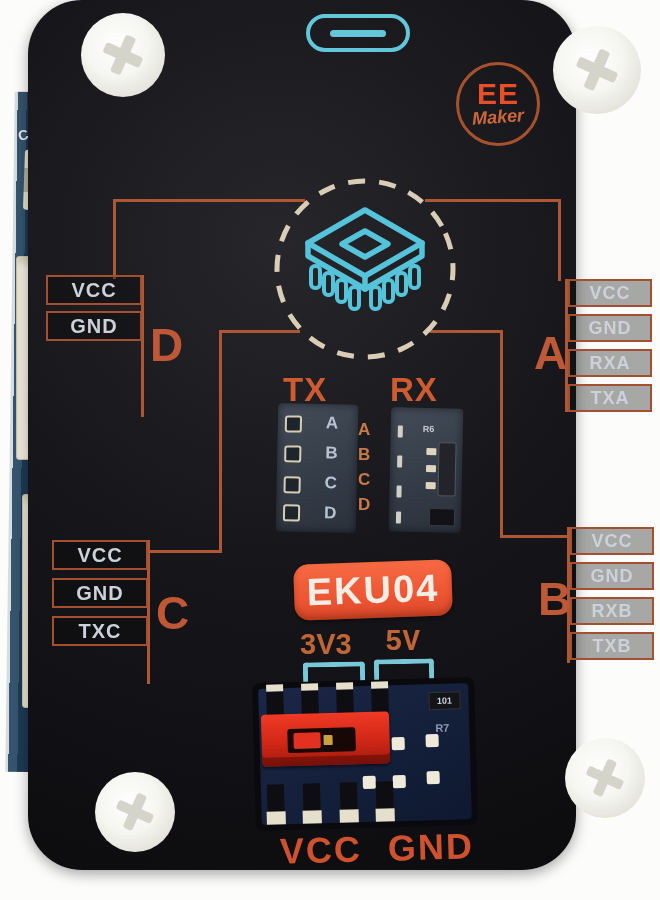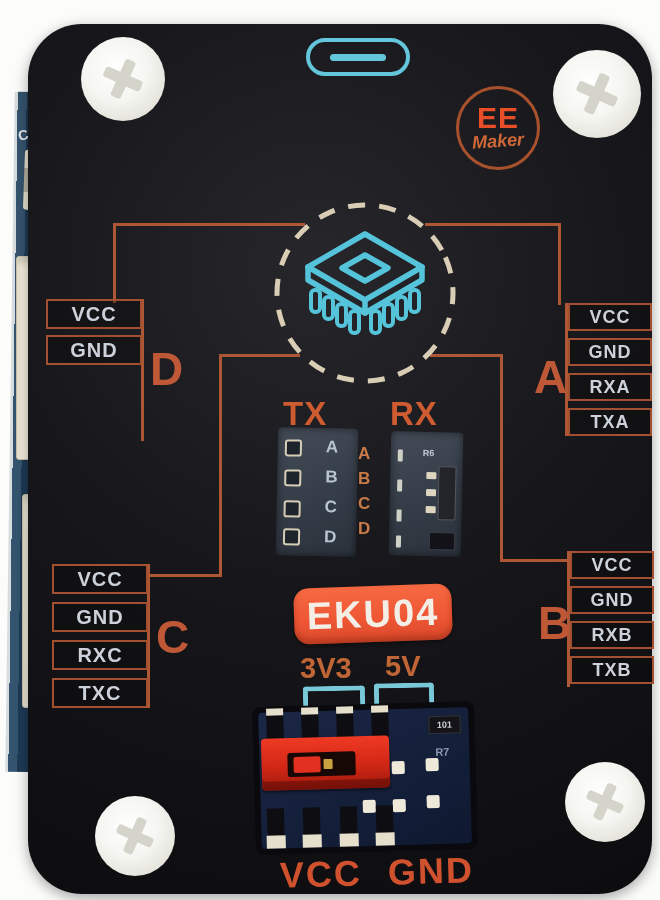--- a/index.html
+++ b/index.html
@@ -23,21 +23,21 @@
     background:linear-gradient(90deg,#f4efe0 0 70%,#ded5bd 70%);
     border:1px solid #c9c0a8;border-radius:3px;
     box-shadow:inset 0 6px 6px rgba(120,110,80,.25);
   }
   .jst.top{left:16px;top:256px;width:44px;height:202px;}
   .jst.bot{left:22px;top:494px;width:46px;height:212px;}
   .jst-tab{width:20px;height:16px;background:#efe8d4;border:1px solid #c9c0a8;transform:rotate(18deg);}
 
   
   .board{
-    left:28px;top:24px;width:624px;height:870px;border-radius:54px;
+    left:28px;top:0;width:548px;height:870px;border-radius:54px;
     background:radial-gradient(circle at 46% 28%, #26262b 0%, #17171b 45%, #0c0c0f 100%);
     box-shadow:0 4px 14px rgba(0,0,0,.35);
   }
 
   
   .screw{
     position:absolute;border-radius:50%;
     background:radial-gradient(circle at 42% 38%, #ffffff 0%, #f5f5f1 45%, #e4e4dc 75%, #cfcfc5 100%);
   }
   .screw::before,.screw::after{
@@ -211,21 +211,20 @@
     <div class="pbox">VCC</div>
     <div class="pbox">GND</div>
     <div class="pbox">RXA</div>
     <div class="pbox">TXA</div>
   </div>
   <div class="portletter" style="left:506px;top:326px;">A</div>
 
   <div class="pins gC" style="left:24px;top:540px;">
     <div class="pbox">VCC</div>
     <div class="pbox">GND</div>
-    <div class="pbox">RXC</div>
     <div class="pbox">TXC</div>
   </div>
   <div class="portletter" style="left:128px;top:586px;">C</div>
 
   <div class="pins gB" style="left:542px;top:527px;">
     <div class="pbox">VCC</div>
     <div class="pbox">GND</div>
     <div class="pbox">RXB</div>
     <div class="pbox">TXB</div>
   </div>
@@ -265,21 +264,21 @@
     <div class="respad" style="left:36px;top:74px;"></div>
     <div class="resbody" style="left:48px;top:34px;"></div>
     <div class="rxbot" style="left:40px;top:100px;"></div>
   </div>
 
   <div class="badge" style="position:absolute;left:266px;top:562px;">
     <span>EKU04</span>
   </div>
 
   <div class="vlabel" style="left:272px;top:628px;">3V3</div>
-  <div class="vlabel" style="left:357px;top:626px;">5V</div>
+  <div class="vlabel" style="left:357px;top:626px;font-family:Liberation Mono, monospace;">5V</div>
   <div class="vbracket" style="left:275px;top:662px;width:62px;transform:rotate(-1deg);"></div>
   <div class="vbracket" style="left:346px;top:659px;width:60px;transform:rotate(-1deg);"></div>
 
   <div class="vmod" style="position:absolute;left:226px;top:680px;">
     <div class="vmod-in"></div>
     <div class="mpin t" style="left:14px;"></div>
     <div class="mpin t" style="left:49px;"></div>
     <div class="mpin t" style="left:84px;"></div>
     <div class="mpin t" style="left:119px;"></div>
     <div class="switch">

